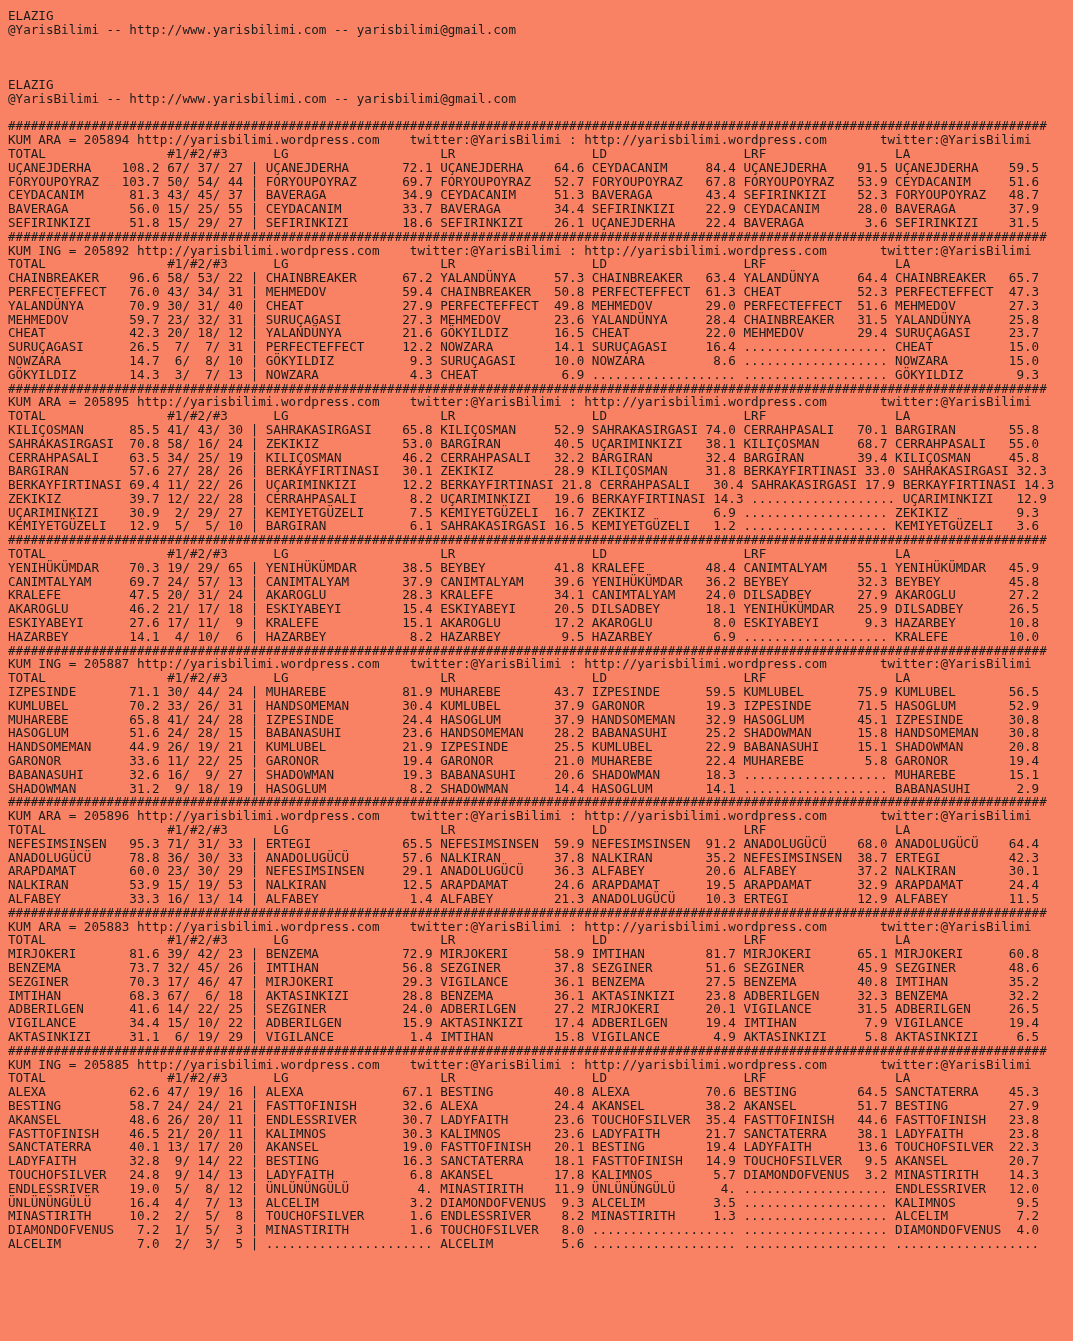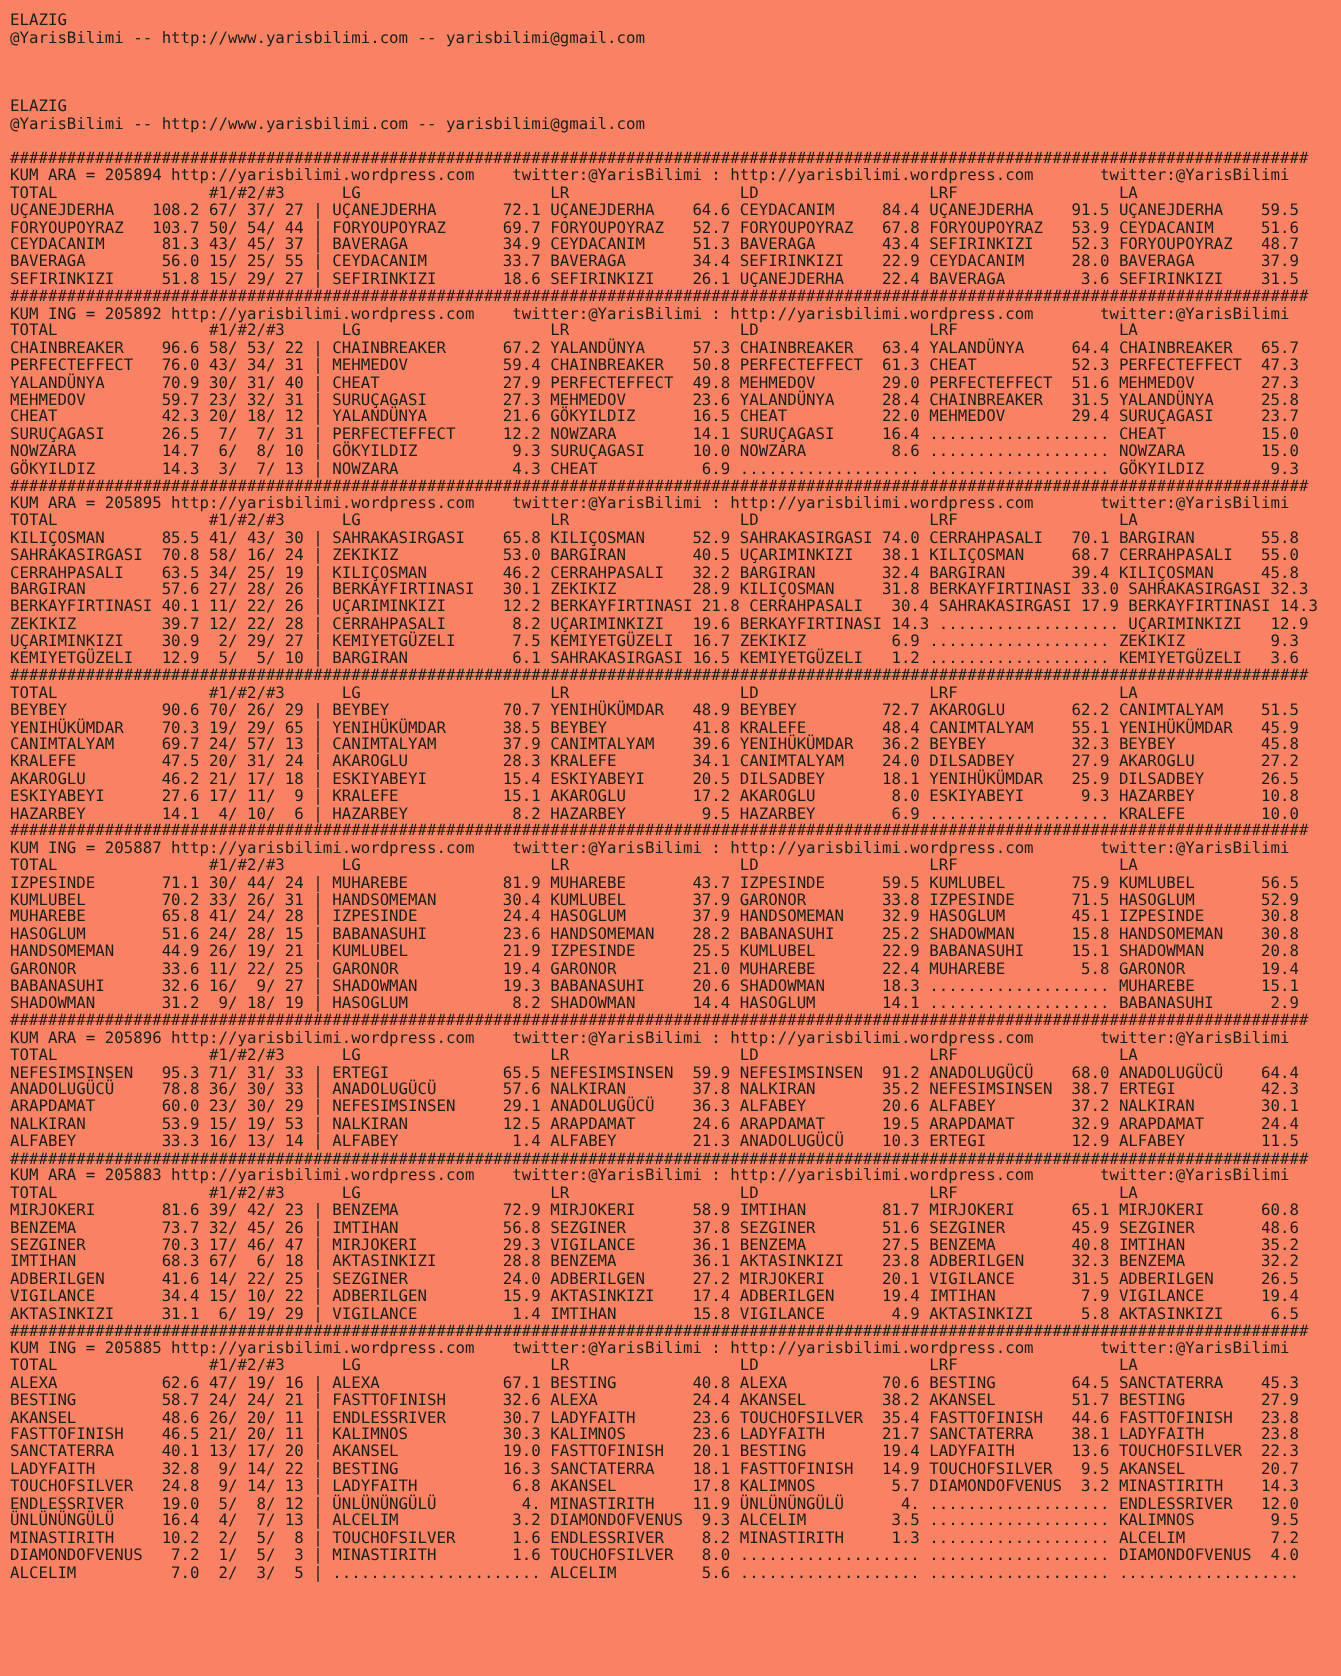--- a/index.html
+++ b/index.html
@@ -53,38 +53,37 @@
       <div class="line">SURUÇAGASI      26.5  7/  7/ 31 | PERFECTEFFECT     12.2 NOWZARA        14.1 SURUÇAGASI     16.4 ................... CHEAT          15.0</div>
       <div class="line">NOWZARA         14.7  6/  8/ 10 | GÖKYILDIZ          9.3 SURUÇAGASI     10.0 NOWZARA         8.6 ................... NOWZARA        15.0</div>
       <div class="line">GÖKYILDIZ       14.3  3/  7/ 13 | NOWZARA            4.3 CHEAT           6.9 ................... ................... GÖKYILDIZ       9.3</div>
       <div class="line">#########################################################################################################################################</div>
       <div class="line">KUM ARA = 205895 http://yarisbilimi.wordpress.com    twitter:@YarisBilimi : http://yarisbilimi.wordpress.com       twitter:@YarisBilimi</div>
       <div class="line">TOTAL                #1/#2/#3      LG                    LR                  LD                  LRF                 LA</div>
       <div class="line">KILIÇOSMAN      85.5 41/ 43/ 30 | SAHRAKASIRGASI    65.8 KILIÇOSMAN     52.9 SAHRAKASIRGASI 74.0 CERRAHPASALI   70.1 BARGIRAN       55.8</div>
       <div class="line">SAHRAKASIRGASI  70.8 58/ 16/ 24 | ZEKIKIZ           53.0 BARGIRAN       40.5 UÇARIMINKIZI   38.1 KILIÇOSMAN     68.7 CERRAHPASALI   55.0</div>
       <div class="line">CERRAHPASALI    63.5 34/ 25/ 19 | KILIÇOSMAN        46.2 CERRAHPASALI   32.2 BARGIRAN       32.4 BARGIRAN       39.4 KILIÇOSMAN     45.8</div>
       <div class="line">BARGIRAN        57.6 27/ 28/ 26 | BERKAYFIRTINASI   30.1 ZEKIKIZ        28.9 KILIÇOSMAN     31.8 BERKAYFIRTINASI 33.0 SAHRAKASIRGASI 32.3</div>
-      <div class="line">BERKAYFIRTINASI 40.1 11/ 22/ 26 | UÇARIMINKIZI      12.2 BERKAYFIRTINASI 21.8 CERRAHPASALI   30.4 SAHRAKASIRGASI 17.9 BERKAYFIRTINASI 14.3</div>
+      <div class="line">BERKAYFIRTINASI 69.4 11/ 22/ 26 | UÇARIMINKIZI      12.2 BERKAYFIRTINASI 21.8 CERRAHPASALI   30.4 SAHRAKASIRGASI 17.9 BERKAYFIRTINASI 14.3</div>
       <div class="line">ZEKIKIZ         39.7 12/ 22/ 28 | CERRAHPASALI       8.2 UÇARIMINKIZI   19.6 BERKAYFIRTINASI 14.3 ................... UÇARIMINKIZI   12.9</div>
       <div class="line">UÇARIMINKIZI    30.9  2/ 29/ 27 | KEMIYETGÜZELI      7.5 KEMIYETGÜZELI  16.7 ZEKIKIZ         6.9 ................... ZEKIKIZ         9.3</div>
       <div class="line">KEMIYETGÜZELI   12.9  5/  5/ 10 | BARGIRAN           6.1 SAHRAKASIRGASI 16.5 KEMIYETGÜZELI   1.2 ................... KEMIYETGÜZELI   3.6</div>
       <div class="line">#########################################################################################################################################</div>
       <div class="line">TOTAL                #1/#2/#3      LG                    LR                  LD                  LRF                 LA</div>
-      <div class="line">BEYBEY          90.6 70/ 26/ 29 | BEYBEY            70.7 YENIHÜKÜMDAR   48.9 BEYBEY         72.7 AKAROGLU       62.2 CANIMTALYAM    51.5</div>
       <div class="line">YENIHÜKÜMDAR    70.3 19/ 29/ 65 | YENIHÜKÜMDAR      38.5 BEYBEY         41.8 KRALEFE        48.4 CANIMTALYAM    55.1 YENIHÜKÜMDAR   45.9</div>
       <div class="line">CANIMTALYAM     69.7 24/ 57/ 13 | CANIMTALYAM       37.9 CANIMTALYAM    39.6 YENIHÜKÜMDAR   36.2 BEYBEY         32.3 BEYBEY         45.8</div>
       <div class="line">KRALEFE         47.5 20/ 31/ 24 | AKAROGLU          28.3 KRALEFE        34.1 CANIMTALYAM    24.0 DILSADBEY      27.9 AKAROGLU       27.2</div>
       <div class="line">AKAROGLU        46.2 21/ 17/ 18 | ESKIYABEYI        15.4 ESKIYABEYI     20.5 DILSADBEY      18.1 YENIHÜKÜMDAR   25.9 DILSADBEY      26.5</div>
       <div class="line">ESKIYABEYI      27.6 17/ 11/  9 | KRALEFE           15.1 AKAROGLU       17.2 AKAROGLU        8.0 ESKIYABEYI      9.3 HAZARBEY       10.8</div>
       <div class="line">HAZARBEY        14.1  4/ 10/  6 | HAZARBEY           8.2 HAZARBEY        9.5 HAZARBEY        6.9 ................... KRALEFE        10.0</div>
       <div class="line">#########################################################################################################################################</div>
       <div class="line">KUM ING = 205887 http://yarisbilimi.wordpress.com    twitter:@YarisBilimi : http://yarisbilimi.wordpress.com       twitter:@YarisBilimi</div>
       <div class="line">TOTAL                #1/#2/#3      LG                    LR                  LD                  LRF                 LA</div>
       <div class="line">IZPESINDE       71.1 30/ 44/ 24 | MUHAREBE          81.9 MUHAREBE       43.7 IZPESINDE      59.5 KUMLUBEL       75.9 KUMLUBEL       56.5</div>
-      <div class="line">KUMLUBEL        70.2 33/ 26/ 31 | HANDSOMEMAN       30.4 KUMLUBEL       37.9 GARONOR        33.8 IZPESINDE      71.5 HASOGLUM       52.9</div>
+      <div class="line">KUMLUBEL        70.2 33/ 26/ 31 | HANDSOMEMAN       30.4 KUMLUBEL       37.9 GARONOR        19.3 IZPESINDE      71.5 HASOGLUM       52.9</div>
       <div class="line">MUHAREBE        65.8 41/ 24/ 28 | IZPESINDE         24.4 HASOGLUM       37.9 HANDSOMEMAN    32.9 HASOGLUM       45.1 IZPESINDE      30.8</div>
       <div class="line">HASOGLUM        51.6 24/ 28/ 15 | BABANASUHI        23.6 HANDSOMEMAN    28.2 BABANASUHI     25.2 SHADOWMAN      15.8 HANDSOMEMAN    30.8</div>
       <div class="line">HANDSOMEMAN     44.9 26/ 19/ 21 | KUMLUBEL          21.9 IZPESINDE      25.5 KUMLUBEL       22.9 BABANASUHI     15.1 SHADOWMAN      20.8</div>
       <div class="line">GARONOR         33.6 11/ 22/ 25 | GARONOR           19.4 GARONOR        21.0 MUHAREBE       22.4 MUHAREBE        5.8 GARONOR        19.4</div>
       <div class="line">BABANASUHI      32.6 16/  9/ 27 | SHADOWMAN         19.3 BABANASUHI     20.6 SHADOWMAN      18.3 ................... MUHAREBE       15.1</div>
       <div class="line">SHADOWMAN       31.2  9/ 18/ 19 | HASOGLUM           8.2 SHADOWMAN      14.4 HASOGLUM       14.1 ................... BABANASUHI      2.9</div>
       <div class="line">#########################################################################################################################################</div>
       <div class="line">KUM ARA = 205896 http://yarisbilimi.wordpress.com    twitter:@YarisBilimi : http://yarisbilimi.wordpress.com       twitter:@YarisBilimi</div>
       <div class="line">TOTAL                #1/#2/#3      LG                    LR                  LD                  LRF                 LA</div>
       <div class="line">NEFESIMSINSEN   95.3 71/ 31/ 33 | ERTEGI            65.5 NEFESIMSINSEN  59.9 NEFESIMSINSEN  91.2 ANADOLUGÜCÜ    68.0 ANADOLUGÜCÜ    64.4</div>

